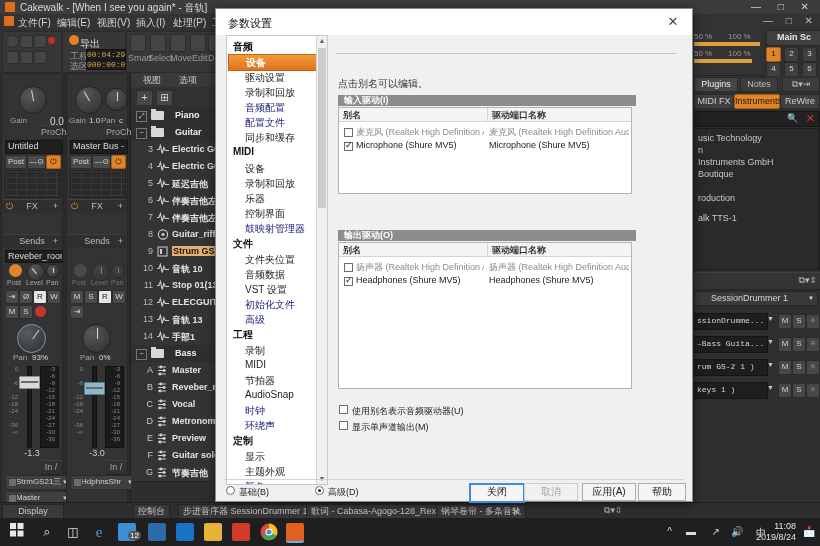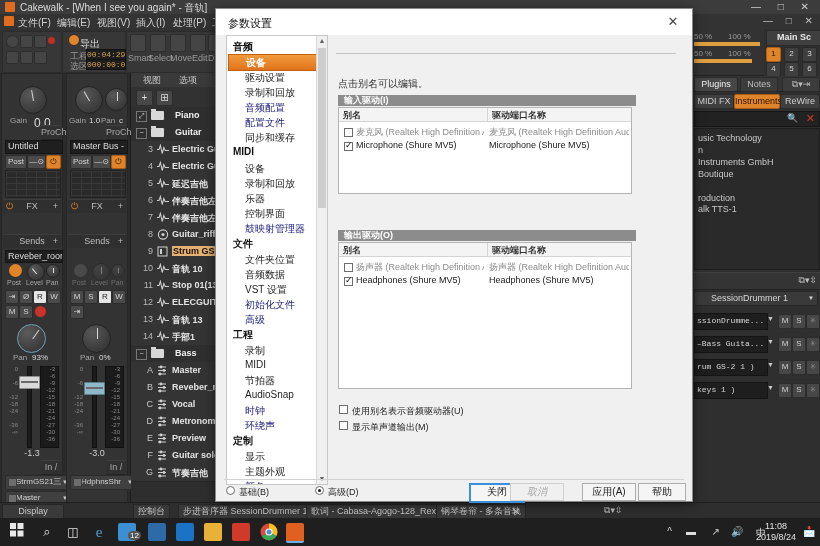--- a/index.html
+++ b/index.html
@@ -95,21 +95,21 @@
   .dropsel{position:absolute;background:#3a3a3a;border:1px solid #262626;border-radius:2px;font-size:9px;color:#d5d5d5;line-height:13px;padding-left:16px;}
   .dropsel:after{content:"\25BC";position:absolute;right:3px;top:0;font-size:6px;}
 
   
   #bottomstrip{position:absolute;left:0;top:502px;width:820px;height:16px;background:#2e2e2e;border-top:1px solid #1f1f1f;}
   .bs-tab{position:absolute;top:1px;height:13px;line-height:13px;font-size:9px;color:#c4c4c4;background:#383838;border:1px solid #262626;padding:0 4px;white-space:nowrap;}
 
   
   #taskbar{position:absolute;left:0;top:518px;width:820px;height:28px;background:#1f1f1f;}
   .tb-ico{position:absolute;top:5px;width:18px;height:18px;border-radius:2px;}
-  .tb-right{position:absolute;right:4px;top:3px;font-size:9px;color:#e4e4e4;text-align:center;line-height:11px;}
+  .tb-right{position:absolute;right:4px;top:3px;font-size:9px;color:#e4e4e4;text-align:right;line-height:11px;}
   .tray{position:absolute;top:8px;font-size:10px;color:#dcdcdc;}
 
   
   #dlg{position:absolute;left:215px;top:8px;width:476px;height:492px;background:#f0f0f0;border:1px solid #8a8a8a;box-shadow:0 2px 10px rgba(0,0,0,.55);}
   #dlg-title{position:absolute;left:0;top:0;width:476px;height:26px;background:#ffffff;}
   #dlg-title .t{position:absolute;left:12px;top:7px;font-size:11px;color:#111;}
   #dlg-close{position:absolute;right:4px;top:2px;width:30px;height:22px;text-align:center;line-height:22px;font-size:13px;color:#444;}
   #dlg-nav{position:absolute;left:10px;top:26px;width:100px;height:448px;background:#fff;border:1px solid #c8c8c8;overflow:hidden;}
   .nav-scroll{position:absolute;right:0;top:0;width:10px;height:448px;background:#f0f0f0;border-left:1px solid #d8d8d8;}
   .nav-scroll .ar{position:absolute;left:0;width:10px;height:10px;text-align:center;line-height:10px;font-size:7px;color:#606060;}
@@ -192,21 +192,21 @@
     <div class="cb-lbl" style="left:208px;top:24px;">Draw</div>
   </div>
 
   <div id="console">
 
     <div class="cstrip cs-left">
       <div class="knob" style="left:17px;top:12px;width:26px;height:26px;">
           <i style="transform:rotate(-10deg)"></i>
         </div>
       <div style="position:absolute;left:8px;top:42px;font-size:8px;color:#a5a5a5;">Gain</div>
-      <div style="position:absolute;left:32px;top:42px;font-size:12px;color:#dcdcdc;">0.0</div>
+      <div style="position:absolute;left:48px;top:42px;font-size:10px;color:#dcdcdc;">0.0</div>
       <div class="sect" style="top:51px;height:13px;line-height:13px;">ProChannel</div>
       <div class="namebox" style="left:3px;top:66px;width:54px;height:12px;">Untitled</div>
       <div class="sbtn" style="left:3px;top:81px;width:20px;height:12px;line-height:12px;">Post</div>
       <div class="sbtn" style="left:25px;top:81px;width:17px;height:12px;line-height:12px;">—⊙—</div>
       <div class="sbtn on" style="left:44px;top:81px;width:13px;height:12px;line-height:12px;">⏻</div>
       <div class="grid" style="left:3px;top:96px;width:54px;height:26px;"></div>
       <div class="fxbar" style="top:125px;">
         <span style="position:absolute;left:3px;top:0;color:#e0842a;">⏻</span>
         <span>FX</span>
         <span style="position:absolute;right:3px;top:0;">+</span>
@@ -530,21 +530,21 @@
       <span style="position:absolute;right:20px;top:1px;font-size:9px;color:#9a9a9a;">🔍</span>
       <span style="position:absolute;right:4px;top:0px;font-size:11px;color:#d03a2a;">✕</span>
     </div>
     <div class="listbox" style="left:2px;top:99px;width:124px;height:140px;" id="plugin-list">
         <div class="litem" style="top: 4px;">usic Technology</div>
         <div class="litem" style="top: 16px;">n</div>
         <div class="litem" style="top: 28px;"> Instruments GmbH</div>
         <div class="litem" style="top: 40px;"> Boutique</div>
         <div class="litem" style="top: 52px;"></div>
         <div class="litem" style="top: 64px;">roduction</div>
-        <div class="litem" style="top: 75px;">alk TTS-1</div>
+        <div class="litem" style="top: 84px;">alk TTS-1</div>
       </div>
 
     <div style="position:absolute;left:0;top:243px;width:129px;height:16px;background:#343434;border-top:1px solid #3f3f3f;border-bottom:1px solid #242424;">
       <span style="position:absolute;right:4px;top:2px;font-size:9px;color:#c0c0c0;">⧉▾⇳</span>
     </div>
     <div class="dropsel" style="left:2px;top:262px;width:124px;height:15px;box-sizing:border-box;">SessionDrummer 1</div>
     <div id="inst-rows">
         <div class="instrow" style="top: 283px;">
           <div class="instname" style="left: 2px; top: 1px; width: 70px; height: 15px; line-height: 14px;">ssionDrumme...</div>
           <div style="position: absolute; left: 75px; top: 3px; font-size: 7px; color: rgb(200, 200, 200);">▼</div>
@@ -675,21 +675,21 @@
     <div class="ck-lbl" style="left:18px;top:386px;">显示单声道输出(M)</div>
   </div>
 
   <div class="dlg-sep"></div>
   <div id="dlg-footer">
     <div class="radio" style="left:10px;top:3px;"></div>
     <div class="ck-lbl" style="left:23px;top:3px;">基础(B)</div>
     <div class="radio on" style="left:99px;top:3px;"></div>
     <div class="ck-lbl" style="left:112px;top:3px;">高级(D)</div>
     <div class="dbtn def" style="left:253px;width:52px;">关闭</div>
-    <div class="dbtn dis" style="left:294px;width:52px;font-style:italic;">取消</div>
+    <div class="dbtn dis" style="left:308px;width:52px;">取消</div>
     <div class="dbtn" style="left:366px;width:52px;">应用(A)</div>
     <div class="dbtn" style="left:422px;width:46px;">帮助</div>
   </div>
 </div>
 
 <div id="taskbar">
   <div class="tb-ico" style="left:10px;background:transparent;">
     <svg width="14" height="14" viewBox="0 0 14 14">
         <rect x="0" y="0" width="6" height="6" fill="#e8e8e8"></rect>
         <rect x="7.5" y="0" width="6" height="6" fill="#e8e8e8"></rect>

